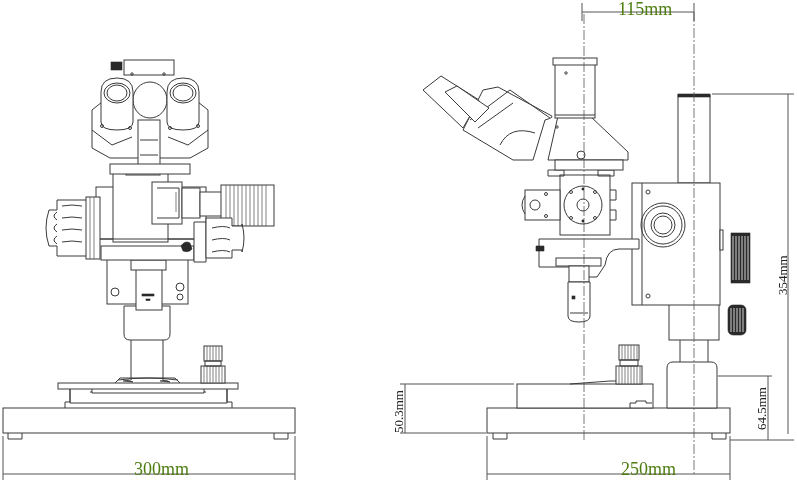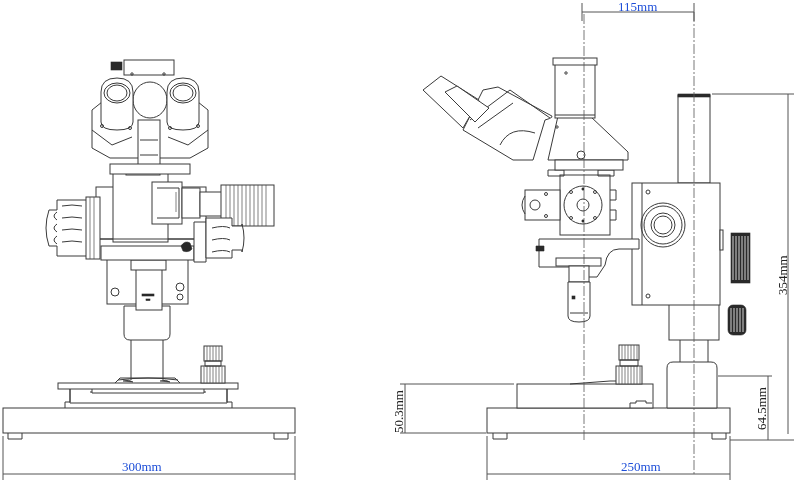--- a/index.html
+++ b/index.html
@@ -4,21 +4,21 @@
 <style>
   html, body { margin: 0; padding: 0; background: #ffffff; }
   body { width: 797px; height: 482px; overflow: hidden; position: relative; font-family: "Liberation Serif", serif; }
   svg { position: absolute; left: 0; top: 0; }
   .ln { fill: none; stroke: #3a3a3a; stroke-width: 1; }
   .lnt { fill: none; stroke: #4a4a4a; stroke-width: 0.7; }
   .fl { fill: #ffffff; stroke: #3a3a3a; stroke-width: 1; }
   .dk { fill: #2a2a2a; stroke: #2a2a2a; stroke-width: 0.6; }
   .dim { fill: none; stroke: #555555; stroke-width: 1; }
   .ctr { fill: none; stroke: #555; stroke-width: 0.8; stroke-dasharray: 10 2 2 2; }
-  .lbl { position: absolute; font-family: "Liberation Serif", serif; font-size: 13px; color: #1d4ed8; white-space: nowrap; line-height: 1; text-align: center; }
+  .lbl { position: absolute; font-family: "Liberation Serif", serif; font-size: 18px; color: #4d7c0f; white-space: nowrap; line-height: 1; text-align: center; }
   .vlbl { position: absolute; font-family: "Liberation Serif", serif; font-size: 13px; color: #222; white-space: nowrap; line-height: 1; transform-origin: 0 0; transform: rotate(-90deg); }
 </style>
 </head>
 <body>
 
 <svg width="797" height="482" viewBox="0 0 797 482" xmlns="http://www.w3.org/2000/svg">
 
   <g>
 
     <g>
@@ -227,17 +227,17 @@
       <path class="dim" d="M400 384 h114 M400 433 h86 M405 384 v49"></path>
     </g>
 
     <g>
       <path class="dim" d="M487 436 v44 M730 436 v44 M487 474 h243"></path>
     </g>
   </g>
 </svg>
 
 <span class="lbl" style="left:618px; top:0px;">115mm</span>
-<span class="lbl" style="left:122px; top:460px;">300mm</span>
+<span class="lbl" style="left:134px; top:460px;">300mm</span>
 <span class="lbl" style="left:605px; top:460px;margin-left:16px;">250mm</span>
 <span class="vlbl" style="left:776px; top:295px;">354mm</span>
 <span class="vlbl" style="left:755px; top:430px;">64.5mm</span>
 <span class="vlbl" style="left:392px; top:433px;">50.3mm</span>
 
 </body></html>

